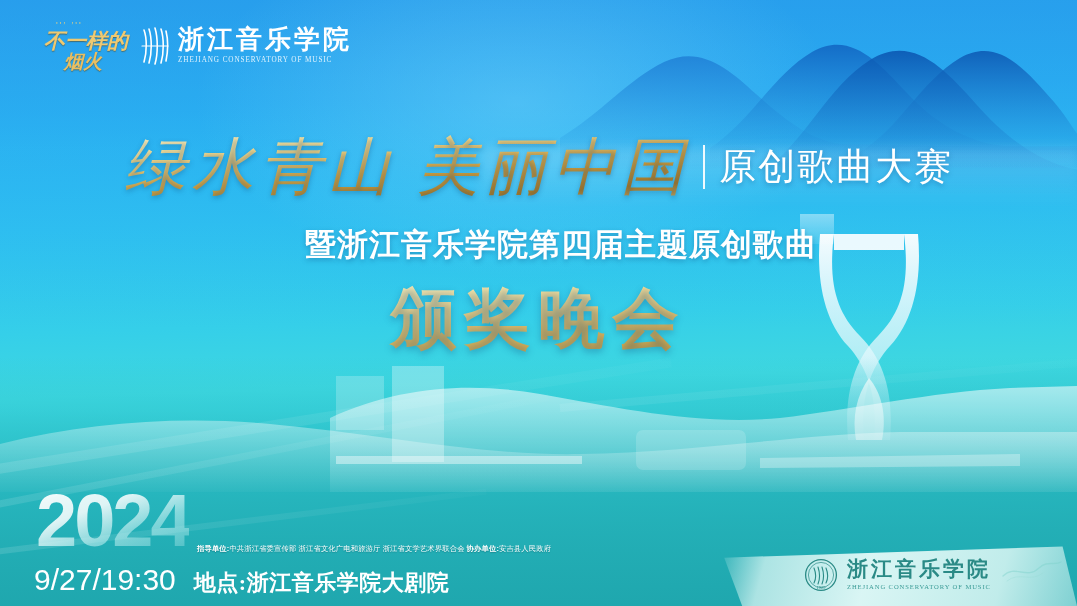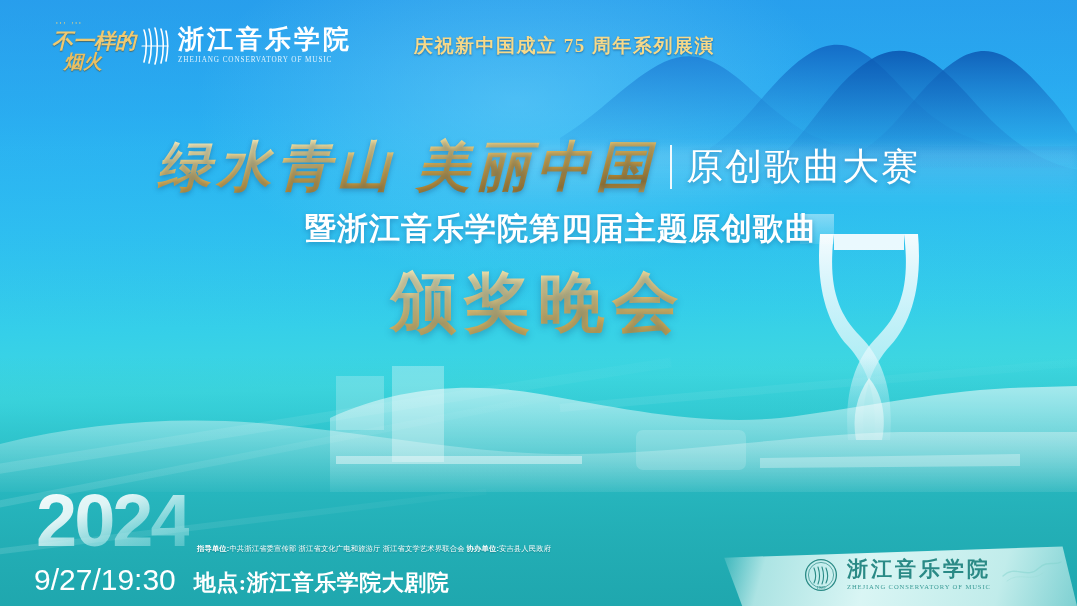--- a/index.html
+++ b/index.html
@@ -61,21 +61,20 @@
     line-height: 1; margin-left: 12px; margin-bottom: 2px;
   }
   .fw-l1 {
     font-family: "Liberation Serif", "DejaVu Serif", serif;
     font-size: 21px; font-weight: 700; line-height: .95;
     background: linear-gradient(180deg,#fdf0bb,#e2b košt 60%,#c89234);
     color: #efc971;
     text-shadow: 0 1px 1px rgba(90,55,0,.5);
     font-style: italic;
     white-space: nowrap;
-    margin-left: 8px;
   }
   .fw-l2 {
     font-family: "Liberation Serif", "DejaVu Serif", serif;
     font-size: 19px; font-weight: 700; line-height: 1;
     color: #e9bf62; font-style: italic; margin-left: 20px;
     text-shadow: 0 1px 1px rgba(90,55,0,.5);
     white-space: nowrap;
   }
 
   .logo-zcm { display: flex; align-items: center; gap: 8px; }
@@ -103,41 +102,41 @@
 
   
   .title-block { position: absolute; left: 0; top: 130px; width: 100%; }
 
   .title-row1 {
     display: flex; align-items: center; justify-content: center; gap: 0;
     height: 74px;
   }
   .calligraphy {
     font-family: "Liberation Serif","DejaVu Serif",serif;
-    font-size: 54px; font-weight: 700; font-style: italic;
+    font-size: 62px; font-weight: 400; font-style: italic;
     letter-spacing: 6px;
     background: linear-gradient(176deg,#fff6cf 4%,#f6dd92 26%,#d8a33c 54%,#b07c21 78%,#e7c46d 96%);
     -webkit-background-clip: text; background-clip: text;
     -webkit-text-fill-color: transparent; color: transparent;
     text-shadow: 0 2px 5px rgba(20,70,120,.35);
     white-space: nowrap;
     padding-right: 8px;
   }
   .title-divider {
     width: 2px; height: 44px; background: rgba(255,255,255,.92);
     margin: 0 14px 0 6px; flex: 0 0 auto;
   }
   .title-sub-right {
     font-family: "Liberation Serif","DejaVu Serif",serif;
     font-size: 37px; font-weight: 400; color: #ffffff;
     letter-spacing: 2px; white-space: nowrap;
     text-shadow: 0 2px 5px rgba(15,80,135,.4);
   }
   .title-row2 {
-    text-align: center; margin-top: 4px;
+    text-align: center; margin-top: 20px;
     font-family: "Liberation Serif","DejaVu Serif",serif;
     font-size: 31px; font-weight: 700; color: #ffffff;
     letter-spacing: 1px;
     text-shadow: 0 2px 5px rgba(15,80,135,.4);
     padding-left: 45px;
   }
   .title-row3 {
     text-align: center; margin-top: 8px;
     font-family: "Liberation Serif","DejaVu Serif",serif;
     font-size: 66px; font-weight: 700;
@@ -325,21 +324,20 @@
             <path d="M2,20 L28,20" stroke-width="1.2"></path>
           </g>
         </svg>
       </span>
       <span class="zcm-text">
         <span class="zcm-cn">浙江音乐学院</span>
         <span class="zcm-en">ZHEJIANG CONSERVATORY OF MUSIC</span>
       </span>
     </div>
 
-    <div class="header-slogan">庆祝新中国成立 75 周年系列展演</div>
   </div>
 
   <div class="title-block">
     <div class="title-row1">
       <span class="calligraphy">绿水青山 美丽中国</span>
       <span class="title-divider"></span>
       <span class="title-sub-right">原创歌曲大赛</span>
     </div>
     <div class="title-row2">暨浙江音乐学院第四届主题原创歌曲</div>
     <div class="title-row3">颁奖晚会</div>

